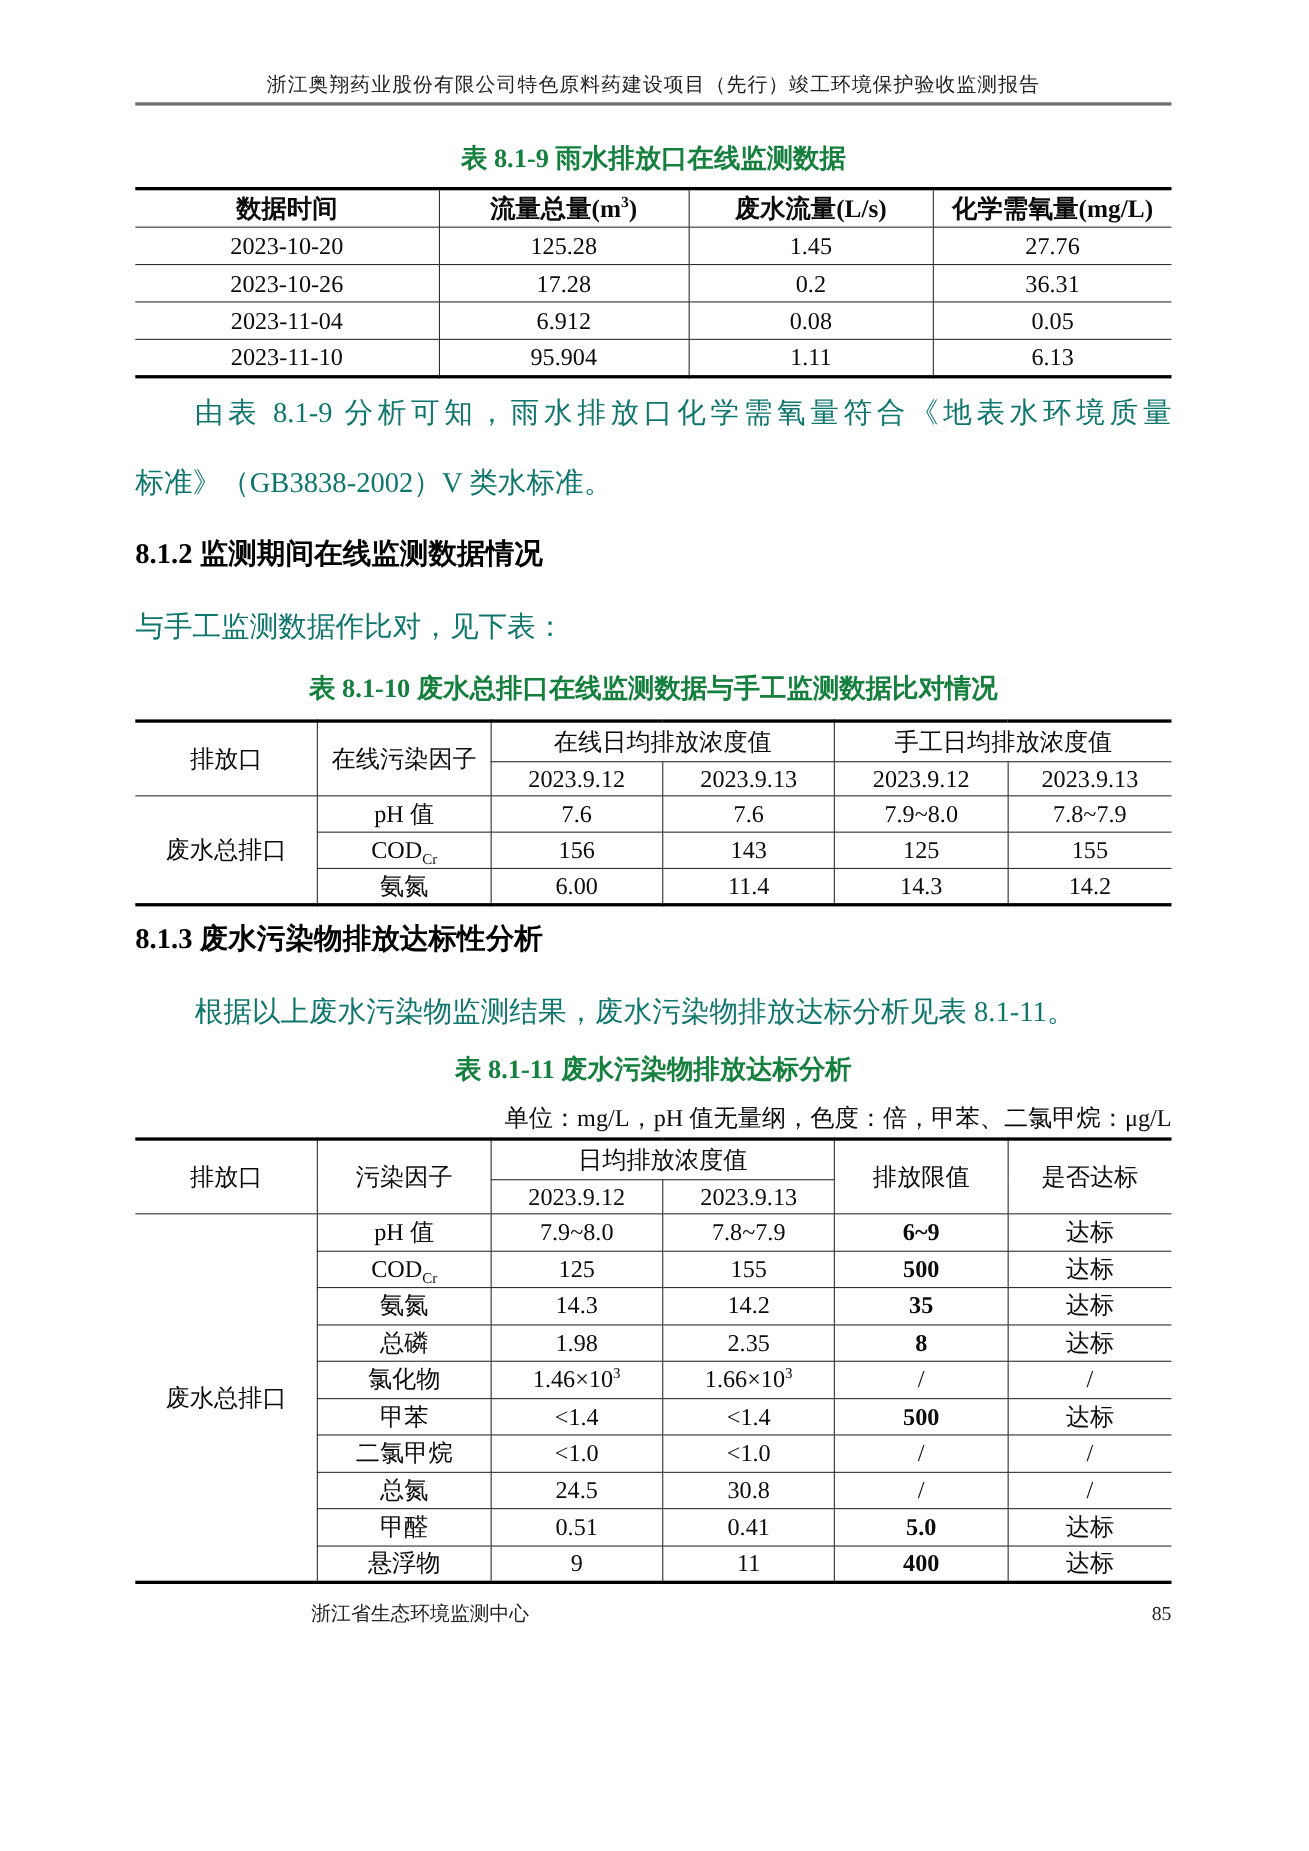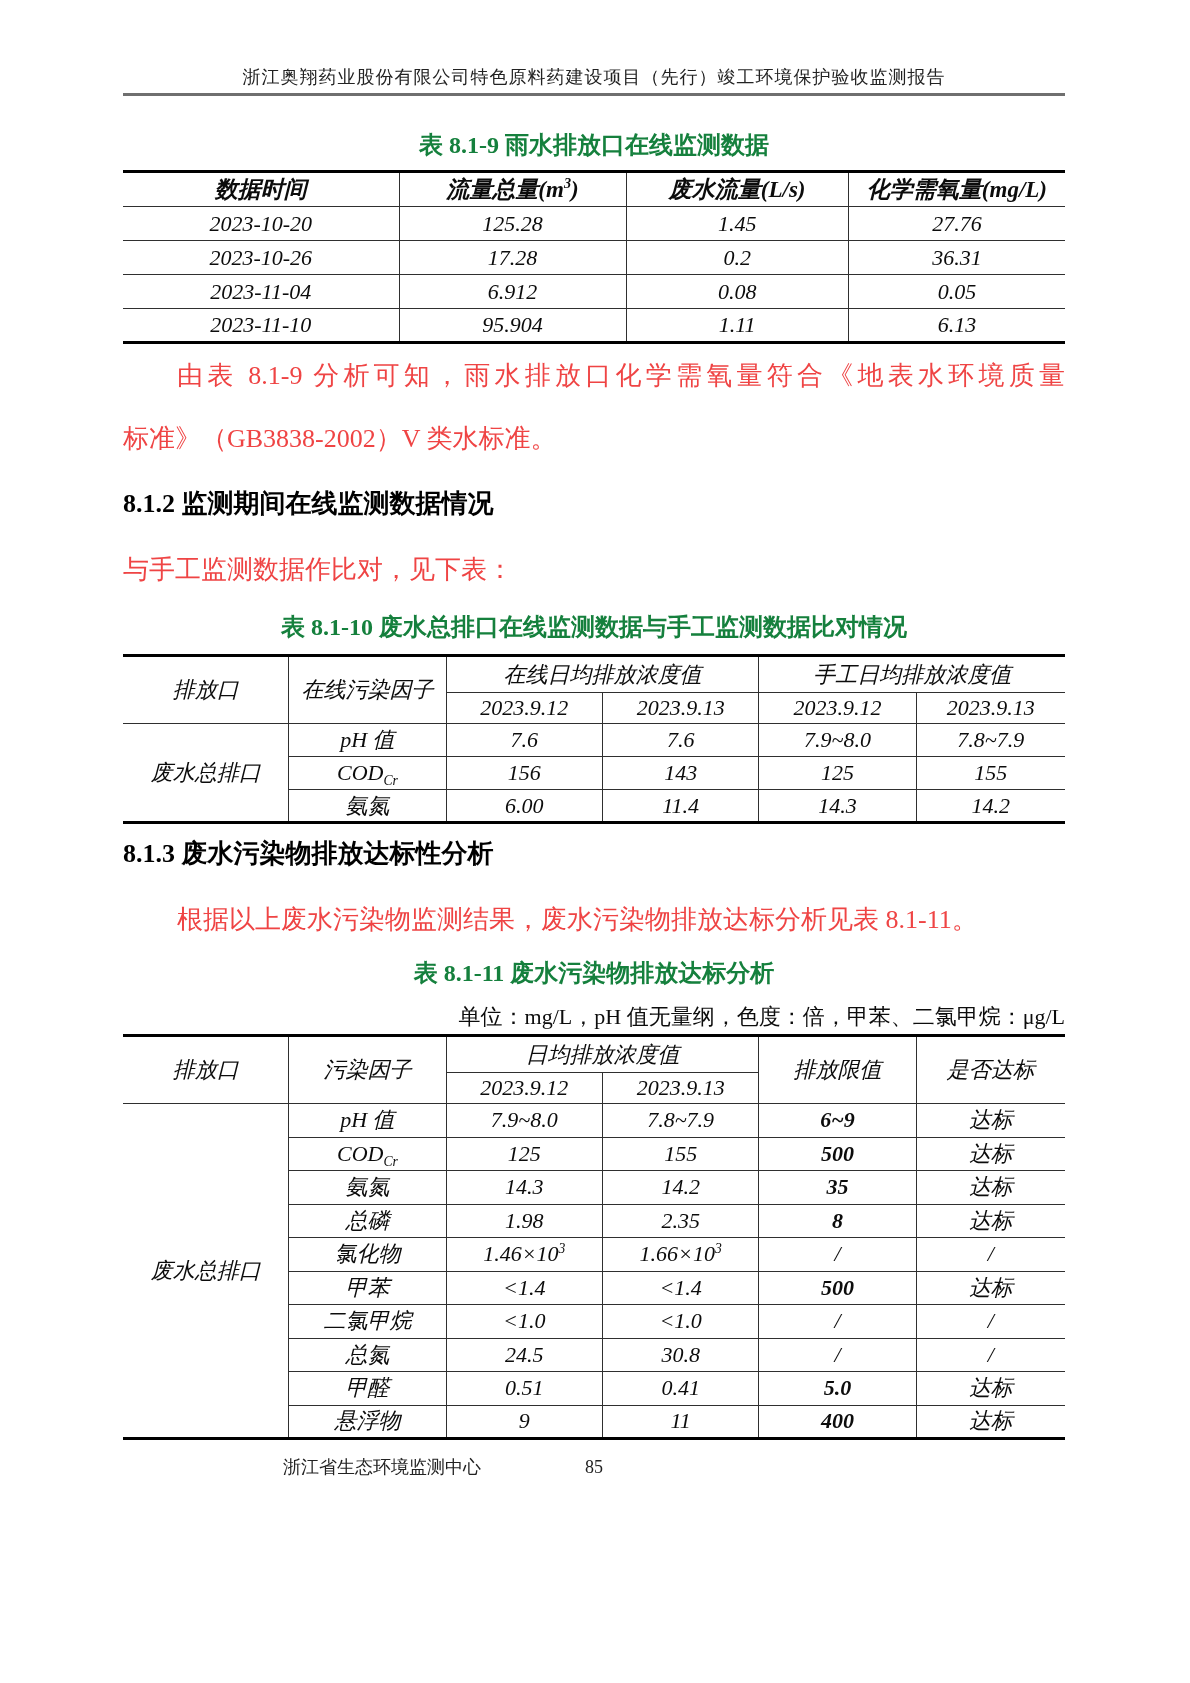--- a/index.html
+++ b/index.html
@@ -29,21 +29,20 @@
   .t2-title{margin-top:11px;}
   .t3-title{margin-top:7px;}
 
   table{
     width:100%;
     border-collapse:collapse;
     border-top:3px solid #000;
     border-bottom:3px solid #000;
     border-left:hidden;border-right:hidden;
     table-layout:fixed;
-    font-style:italic;
   }
   td{
     border:1px solid #2f2f2f;
     text-align:center;vertical-align:middle;
     font-size:22px;color:#0c0c0c;
     padding:0 2px;
   }
   .tbl-rain{margin-top:10px;}
   .tbl-rain .hdr td{font-size:23px;font-weight:bold;}
   .tbl-rain .hdr{height:35px;}
@@ -54,21 +53,21 @@
   .tbl-cmp .hr2{height:31px;}
   .tbl-cmp .dr{height:33px;}
 
   .h2{
     font-size:26px;font-weight:bold;line-height:36px;
     color:#000;
   }
   .h812{margin-top:16px;}
   .h813{margin-top:12px;}
 
-  .para{font-size:26px;line-height:63px;color:#ef4444;}
+  .para{font-size:26px;line-height:63px;color:#0f766e;}
   .para .ln{white-space:nowrap;}
   .para .jl{text-align:justify;text-align-last:justify;white-space:normal;}
   .para .ind{text-indent:54px;}
   .p1{margin-top:0;}
   .p2{margin-top:16px;}
   .p3{margin-top:16px;}
 
   .unit-note{
     margin-top:14px;
     font-size:22px;line-height:30px;
@@ -83,21 +82,21 @@
   sup{font-size:0.62em;line-height:0;}
   sub{font-size:0.62em;line-height:0;}
 
   .page-footer{
     position:relative;
     margin-top:14px;
     font-size:18px;line-height:26px;color:#222;
     height:26px;
   }
   .footer-org{position:absolute;left:160px;top:0;}
-  .footer-page{position:absolute;left:0;width:100%;text-align:center;top:0;}
+  .footer-page{position:absolute;left:0;width:100%;text-align:right;top:0;}
 </style>
 </head>
 <body>
 
 <div class="page">
   <div class="content">
 
     <div class="page-header">浙江奥翔药业股份有限公司特色原料药建设项目（先行）竣工环境保护验收监测报告</div>
     <div class="header-rule"></div>
 

